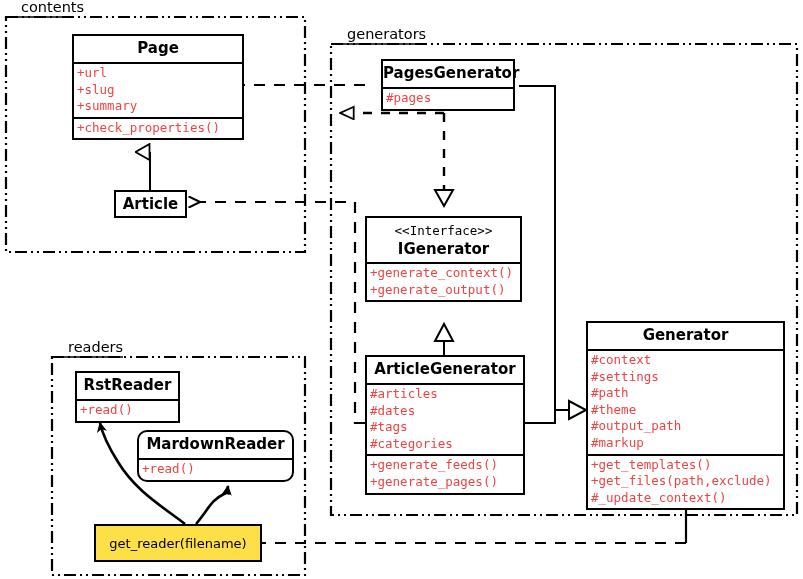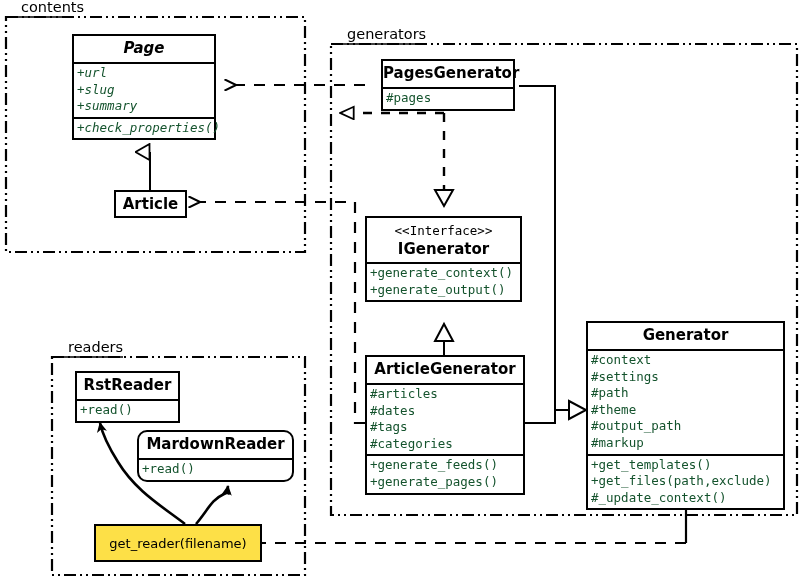--- a/index.html
+++ b/index.html
@@ -33,21 +33,21 @@
     line-height:17px;
     font-family:"DejaVu Sans Mono", monospace;
     color:#000;
   }
   .uml-sep{border-top:2px solid #000;height:0;}
   .uml-compartment{padding:1px 0 2px 3px;}
   .uml-feature{
     font-family:"DejaVu Sans Mono", monospace;
     font-size:12.5px;
     line-height:16.6px;
-    color:#14532d;
+    color:#ef4444;
     white-space:nowrap;
   }
   .plain-box{
     position:absolute;box-sizing:border-box;border:2px solid #000;background:#fde047;z-index:5;
     display:flex;align-items:center;justify-content:center;
   }
   .plain-label{
     font-family:"DejaVu Sans", sans-serif;font-size:13px;color:#000;white-space:nowrap;
   }
   
@@ -128,21 +128,21 @@
 
     <path d="M185,524 C160,505 135,490 118,462 C106,443 102,432 100,423" fill="none" stroke="#000" stroke-width="2.6" marker-end="url(#filledArrow)"></path>
 
     <path d="M196,524 C208,510 211,500 224,494 C234,489 226,500 228,486" fill="none" stroke="#000" stroke-width="2.6" marker-end="url(#filledArrow)"></path>
   </svg>
 
   <div class="pkg-label" style="left:4px;  top:-1px;">contents</div>
   <div class="pkg-label" style="left:330px;top:26px;">generators</div>
   <div class="pkg-label" style="left:51px; top:339px;">readers</div>
 
-  <div class="uml-box" style="left:72px;top:34px;width:144px;font-style:italic;">
+  <div class="uml-box" style="left:72px;top:34px;width:172px;">
     <div class="uml-title">Page</div>
     <div class="uml-sep"></div>
     <div class="uml-compartment">
       <div class="uml-feature">+url</div>
       <div class="uml-feature">+slug</div>
       <div class="uml-feature">+summary</div>
     </div>
     <div class="uml-sep"></div>
     <div class="uml-compartment">
       <div class="uml-feature">+check_properties()</div>

